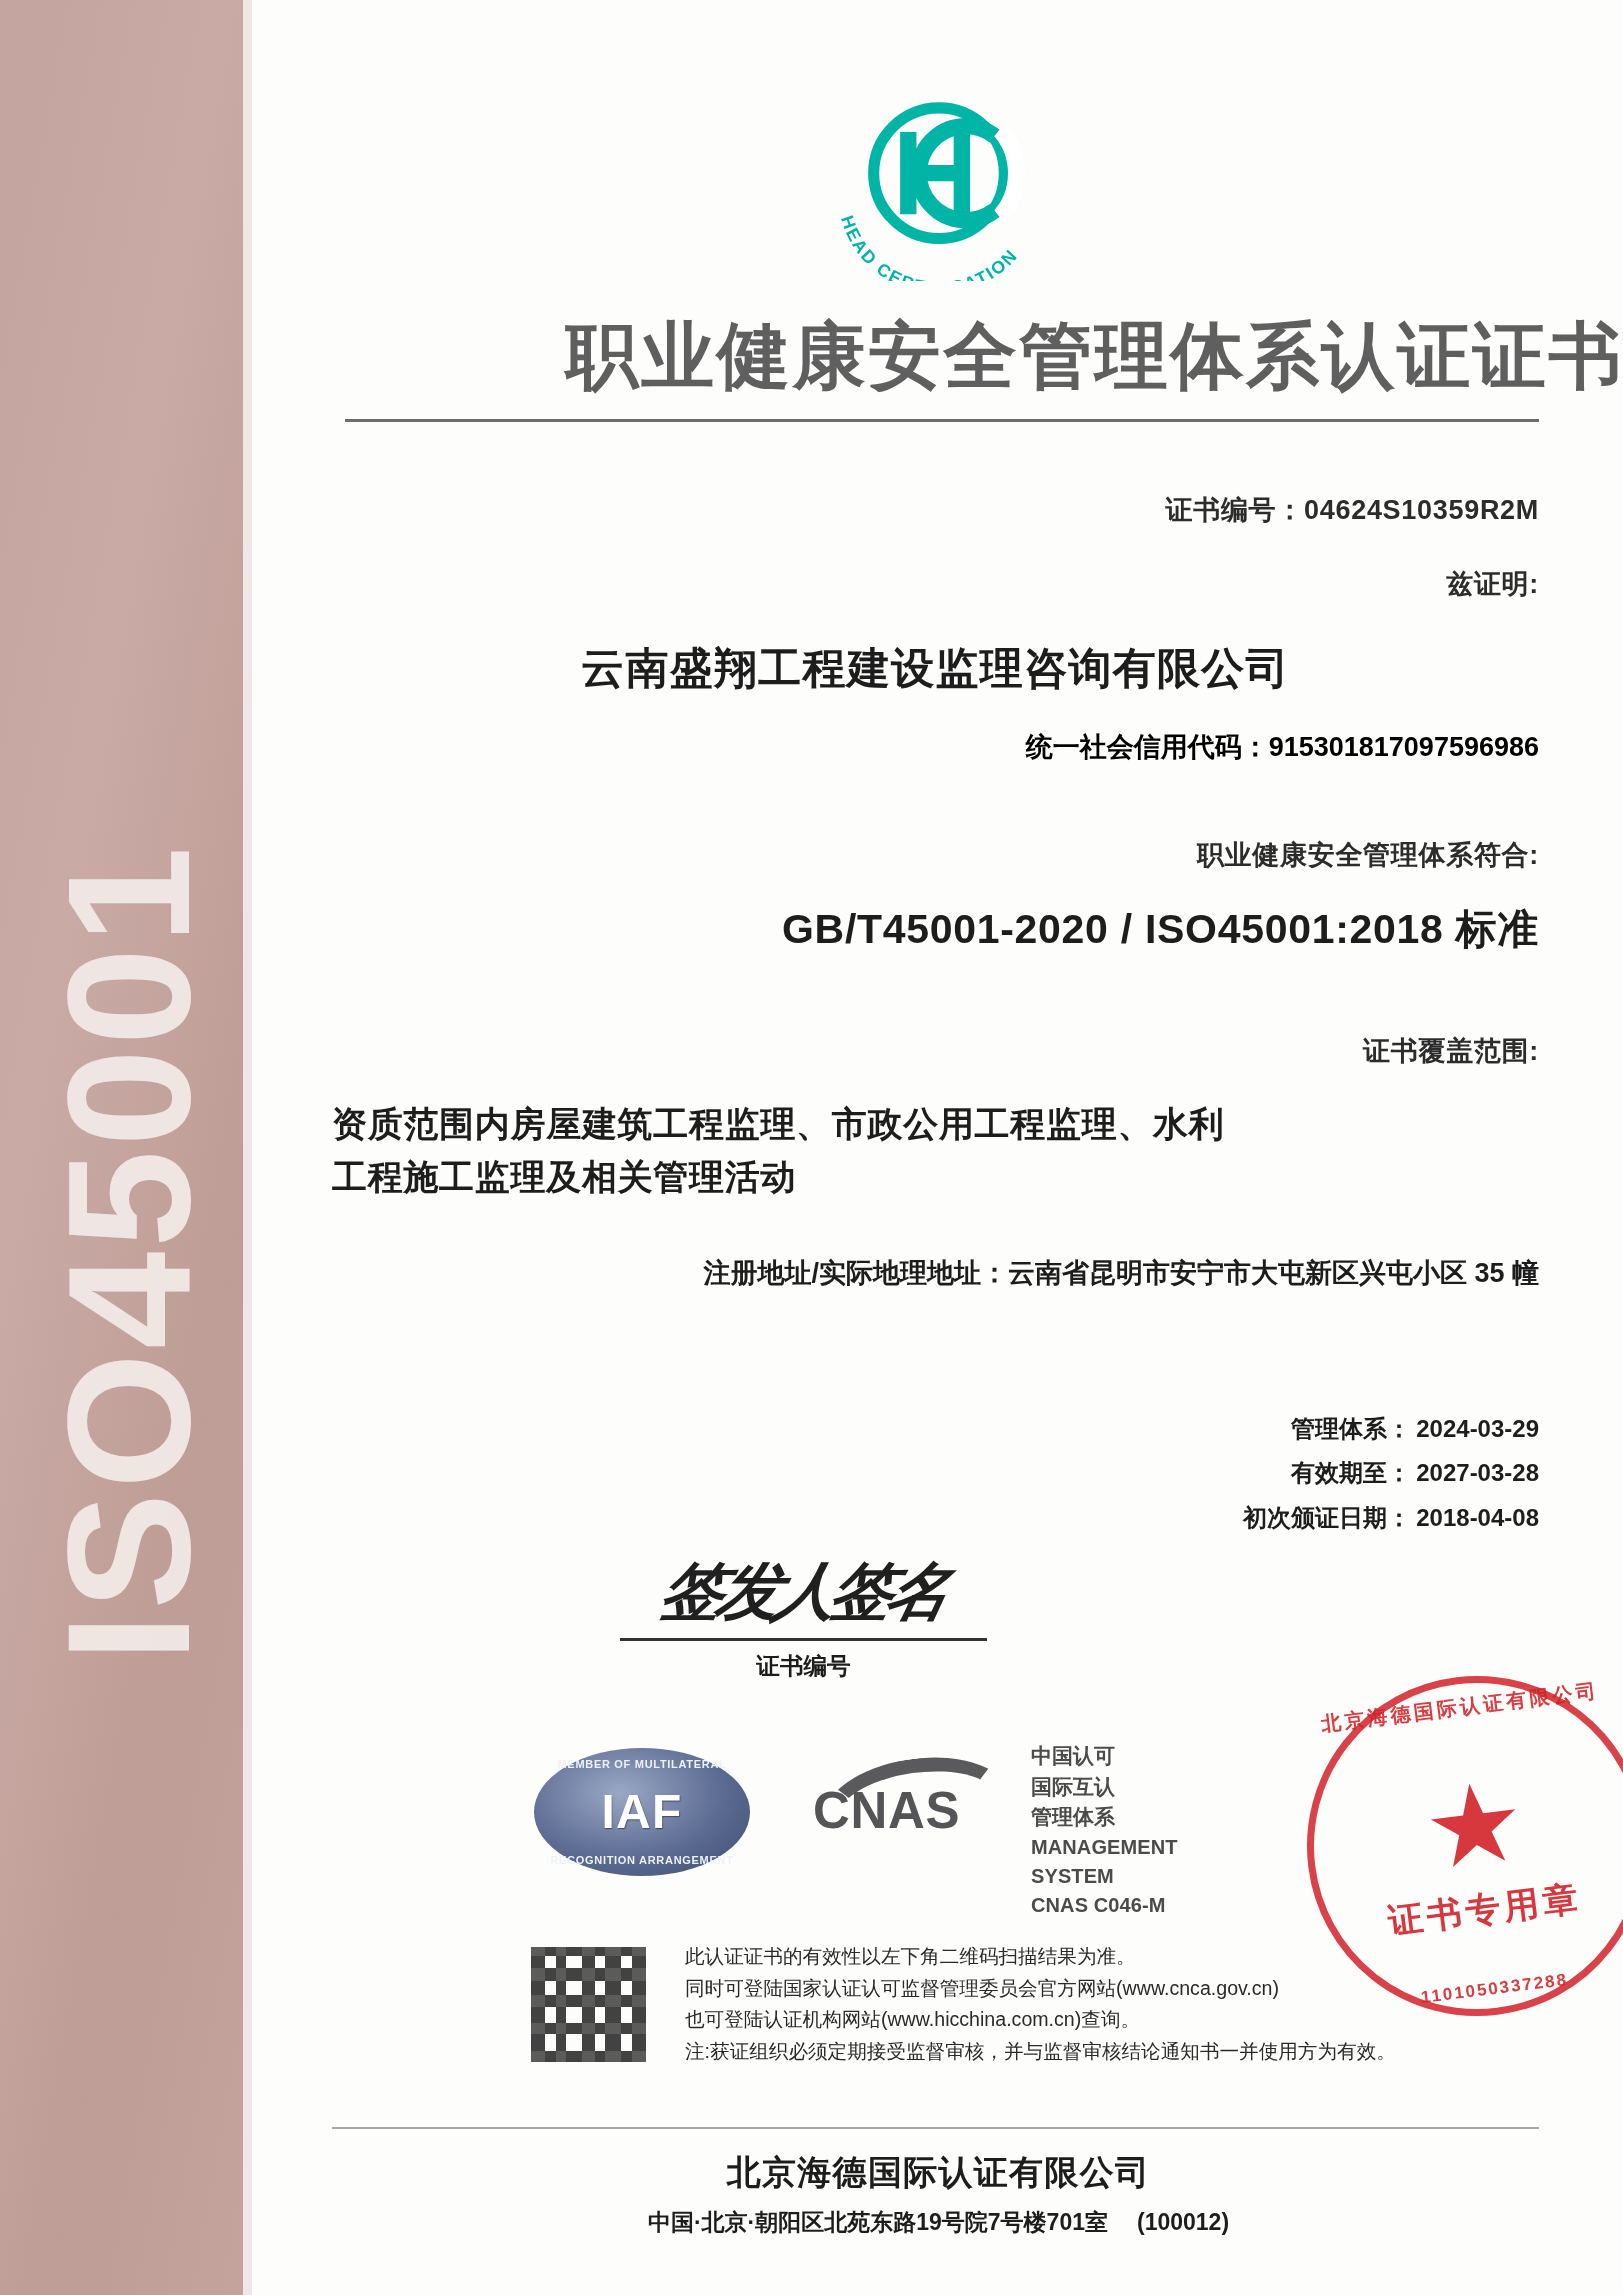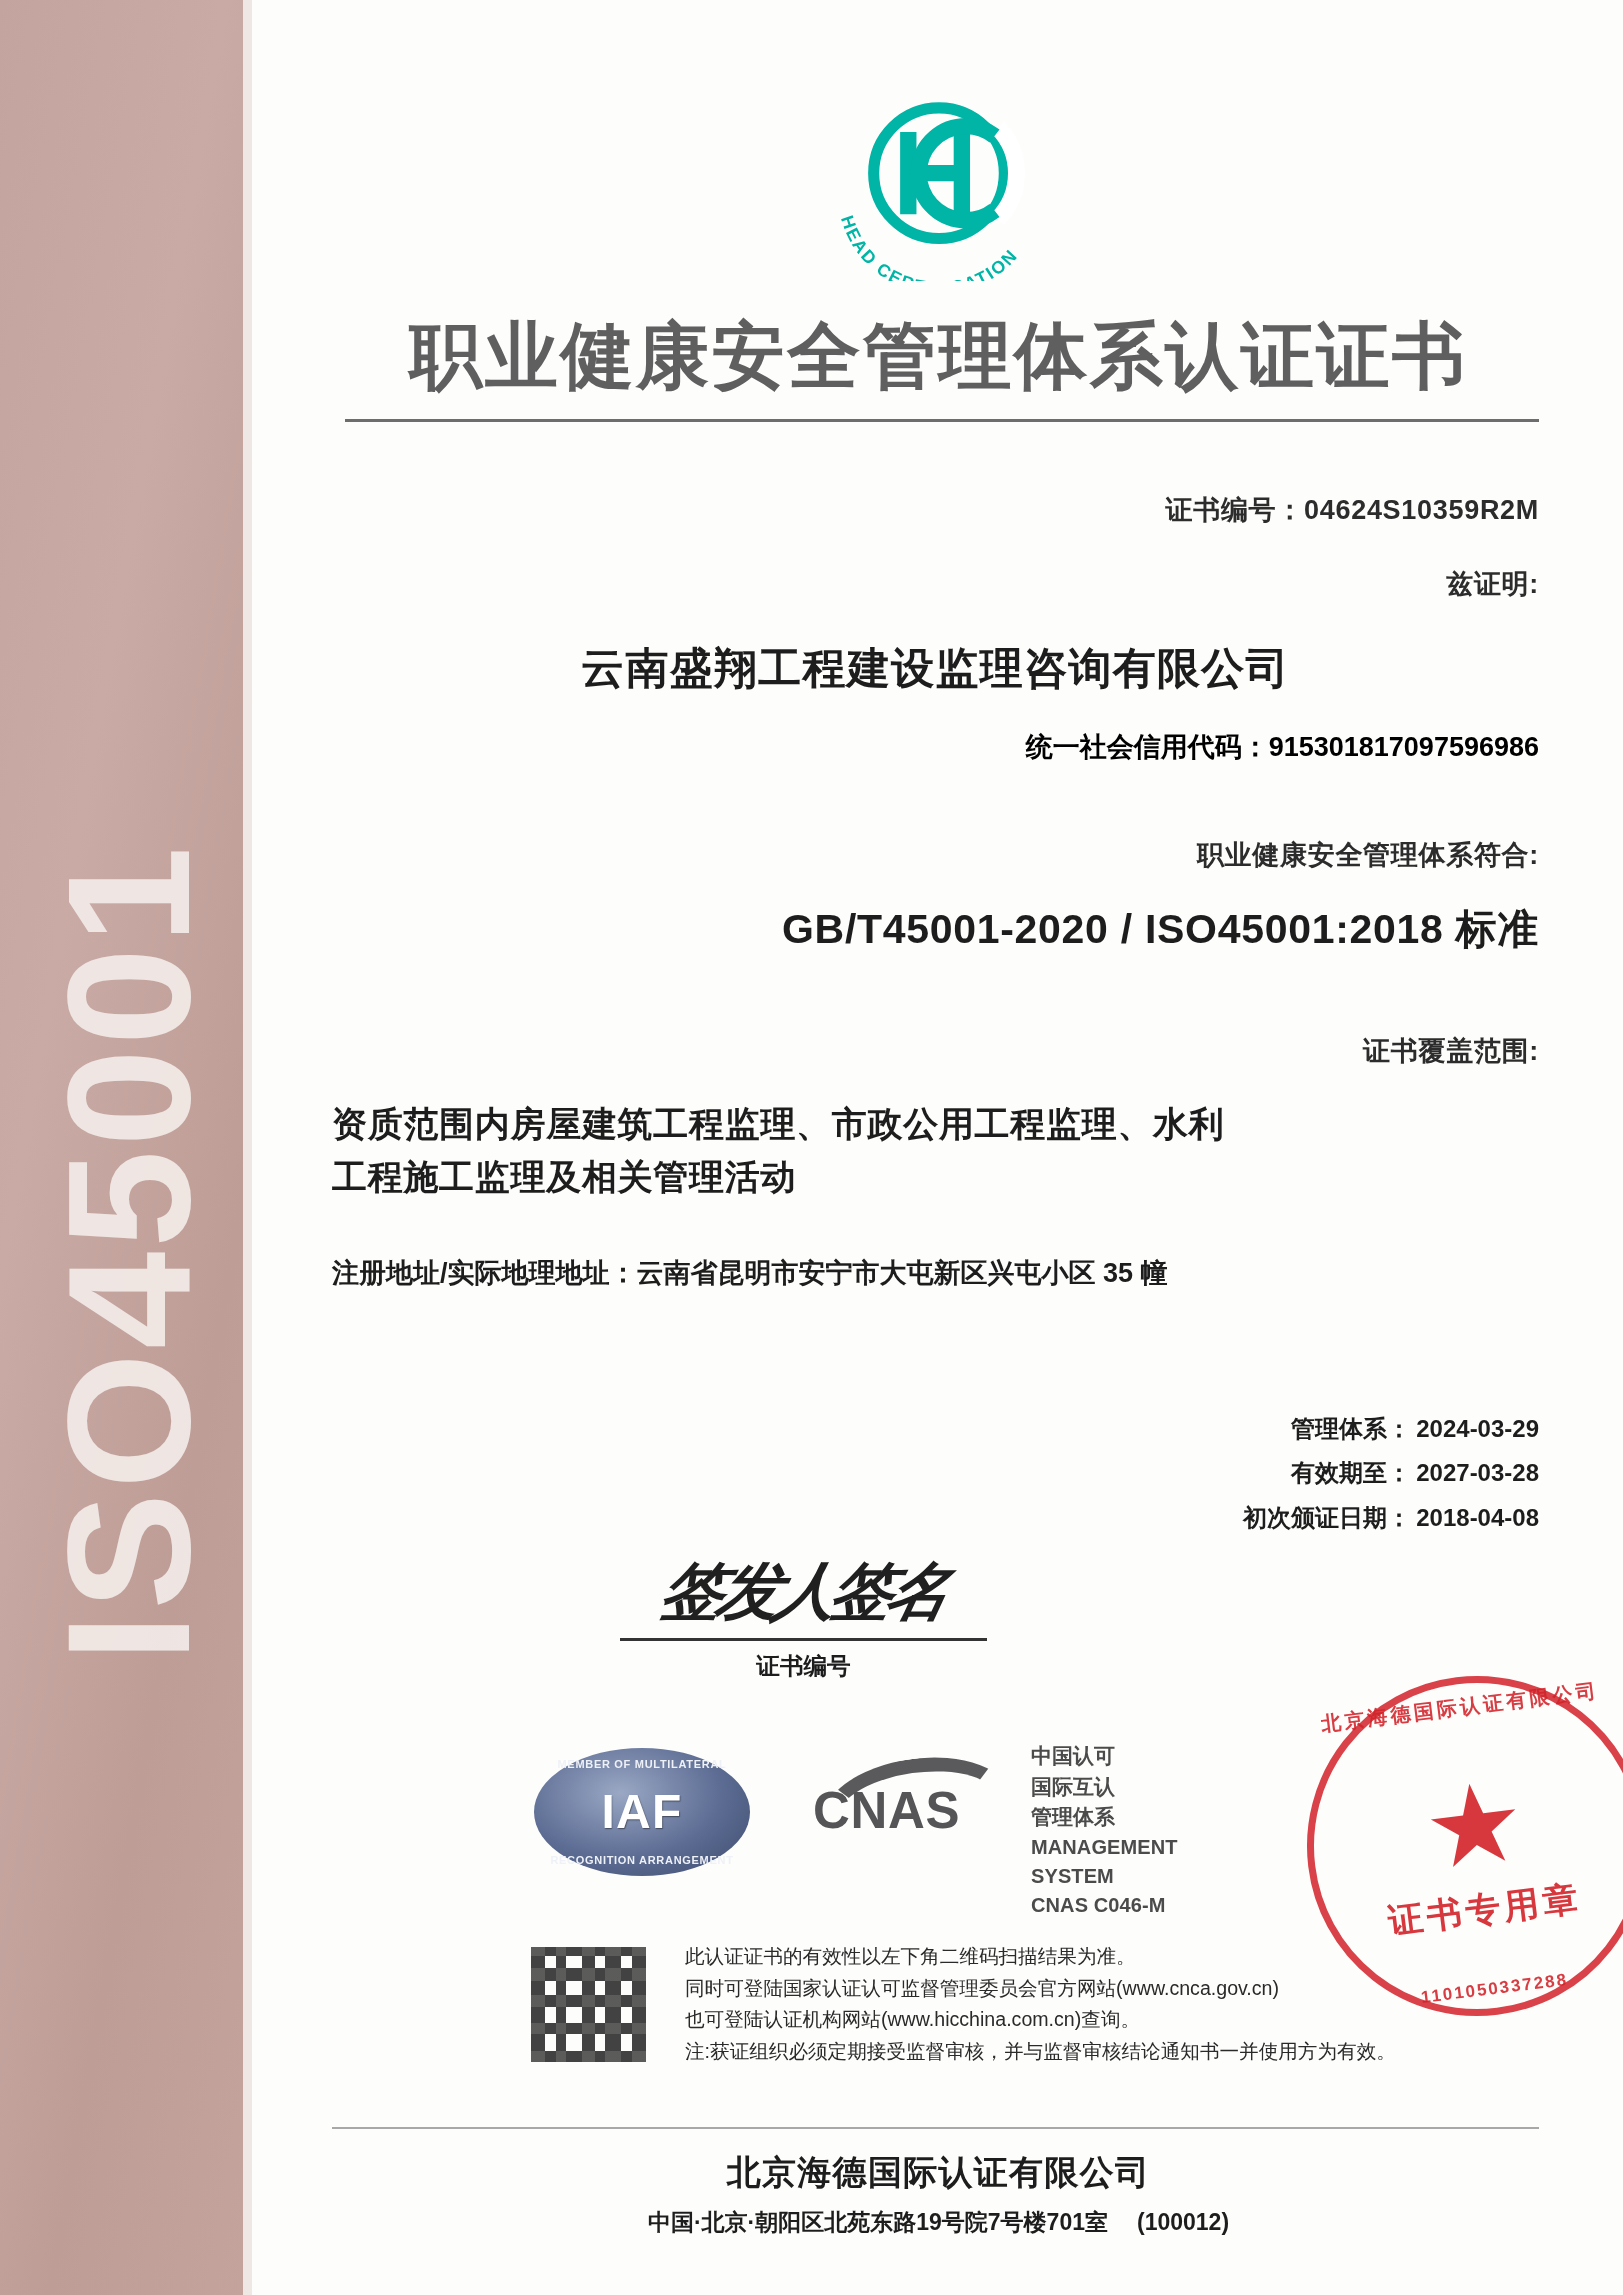--- a/index.html
+++ b/index.html
@@ -71,21 +71,21 @@
     width: 281px;
     height: 196px;
   }
 
   
   .cert-title {
     position: absolute;
     left: 0;
     right: 0;
     top: 308px;
-    text-align: center;
+    text-align: right;
     font-size: 73px;
     font-weight: bold;
     letter-spacing: 2.6px;
     color: #5f5f60;
     font-family: Liberation Sans, sans-serif;
   }
   .title-rule {
     position: absolute;
     left: 92px;
     right: 85px;
@@ -140,21 +140,21 @@
     margin-top: 29px;
     text-align: left;
     font-size: 35px;
     font-weight: bold;
     color: #1d1d1d;
     line-height: 1.5;
     letter-spacing: 0.7px;
   }
   .address {
     margin-top: 52px;
-    text-align: left;
+    text-align: right;
     font-size: 27px;
     font-weight: bold;
     color: #1d1d1d;
   }
 
   
   .dates {
     position: absolute;
     right: 85px;
     top: 1407px;

